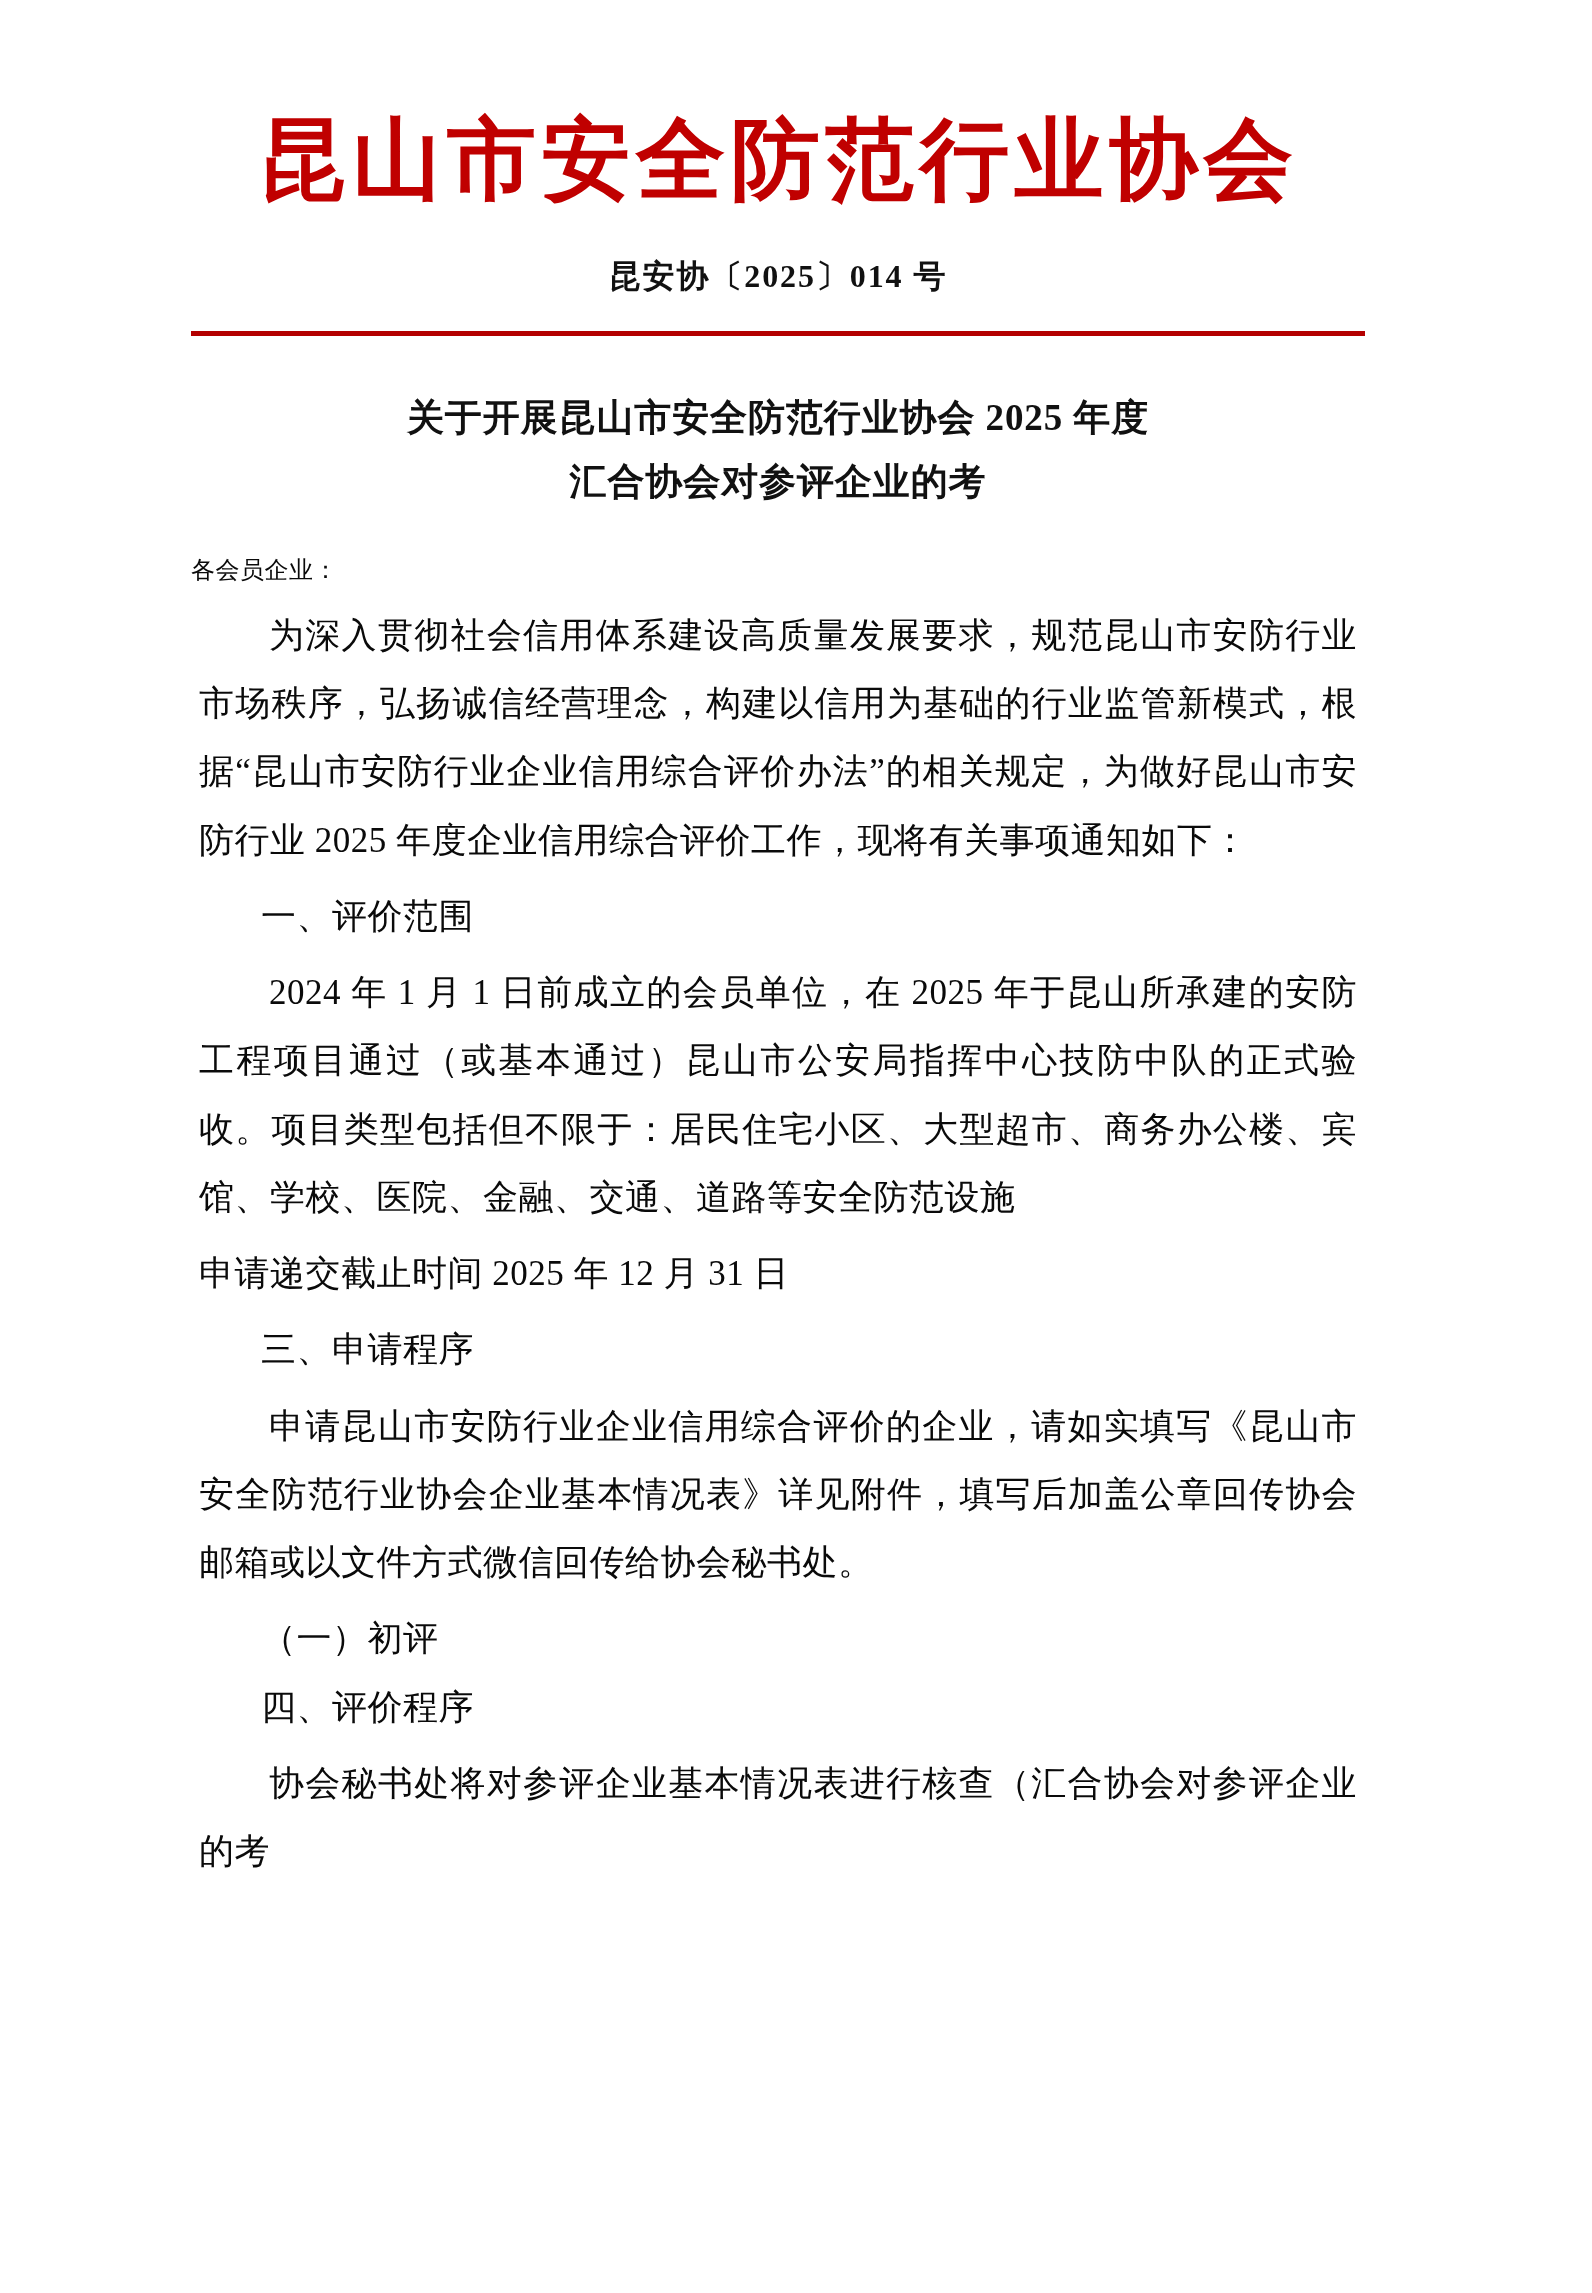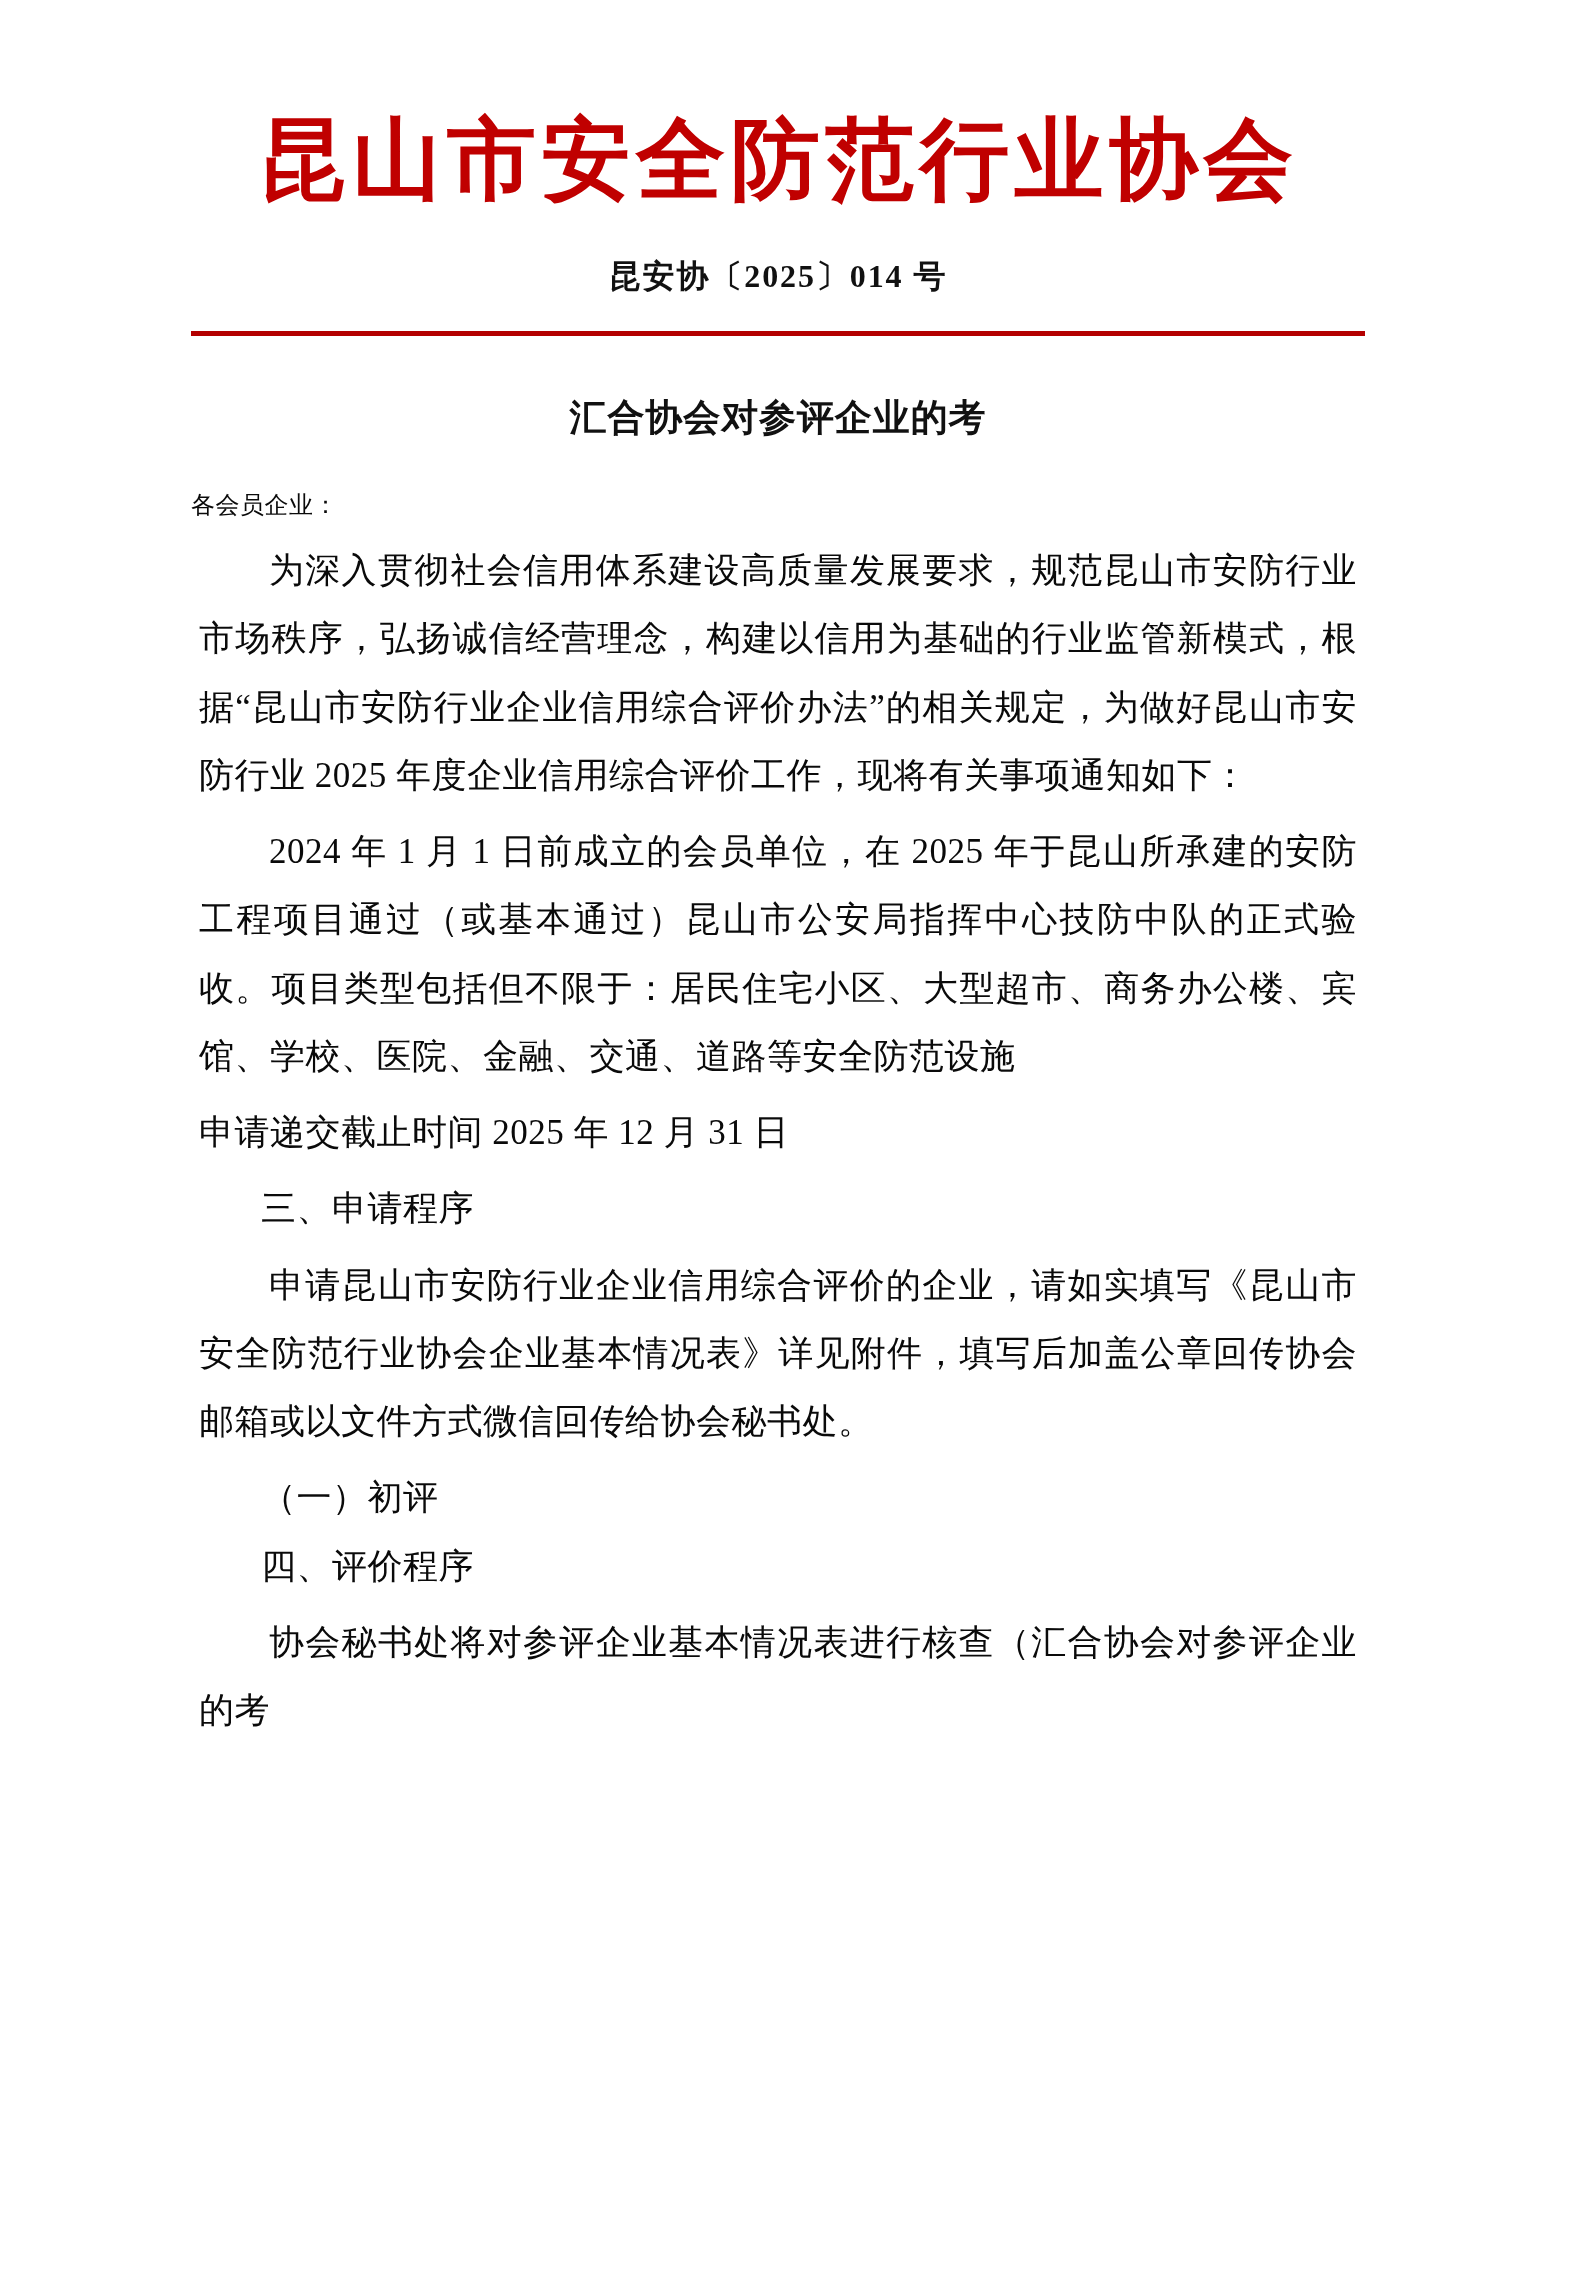--- a/index.html
+++ b/index.html
@@ -93,28 +93,30 @@
 
 <div class="page">
 
   <div class="doc-header">
     <h1 class="org-title">昆山市安全防范行业协会</h1>
     <div class="doc-number">昆安协〔2025〕014 号</div>
     <div class="red-rule"></div>
   </div>
 
   <div class="title-block">
+    <div class="doc-title-line">关于开展昆山市安全防范行业协会 2025 年度</div>
     <div class="doc-title-line">汇合协会对参评企业的考</div>
   </div>
 
   <div class="body-block">
     <p class="salutation">各会员企业：</p>
 
     <p class="para">为深入贯彻社会信用体系建设高质量发展要求，规范昆山市安防行业市场秩序，弘扬诚信经营理念，构建以信用为基础的行业监管新模式，根据“昆山市安防行业企业信用综合评价办法”的相关规定，为做好昆山市安防行业 2025 年度企业信用综合评价工作，现将有关事项通知如下：</p>
 
+    <p class="heading">一、评价范围</p>
 
     <p class="para">2024 年 1 月 1 日前成立的会员单位，在 2025 年于昆山所承建的安防工程项目通过（或基本通过）昆山市公安局指挥中心技防中队的正式验收。项目类型包括但不限于：居民住宅小区、大型超市、商务办公楼、宾馆、学校、医院、金融、交通、道路等安全防范设施</p>
 
 
     <p class="para noindent">申请递交截止时间 2025 年 12 月 31 日</p>
 
     <p class="heading">三、申请程序</p>
 
     <p class="para">申请昆山市安防行业企业信用综合评价的企业，请如实填写《昆山市安全防范行业协会企业基本情况表》详见附件，填写后加盖公章回传协会邮箱或以文件方式微信回传给协会秘书处。</p>
 

